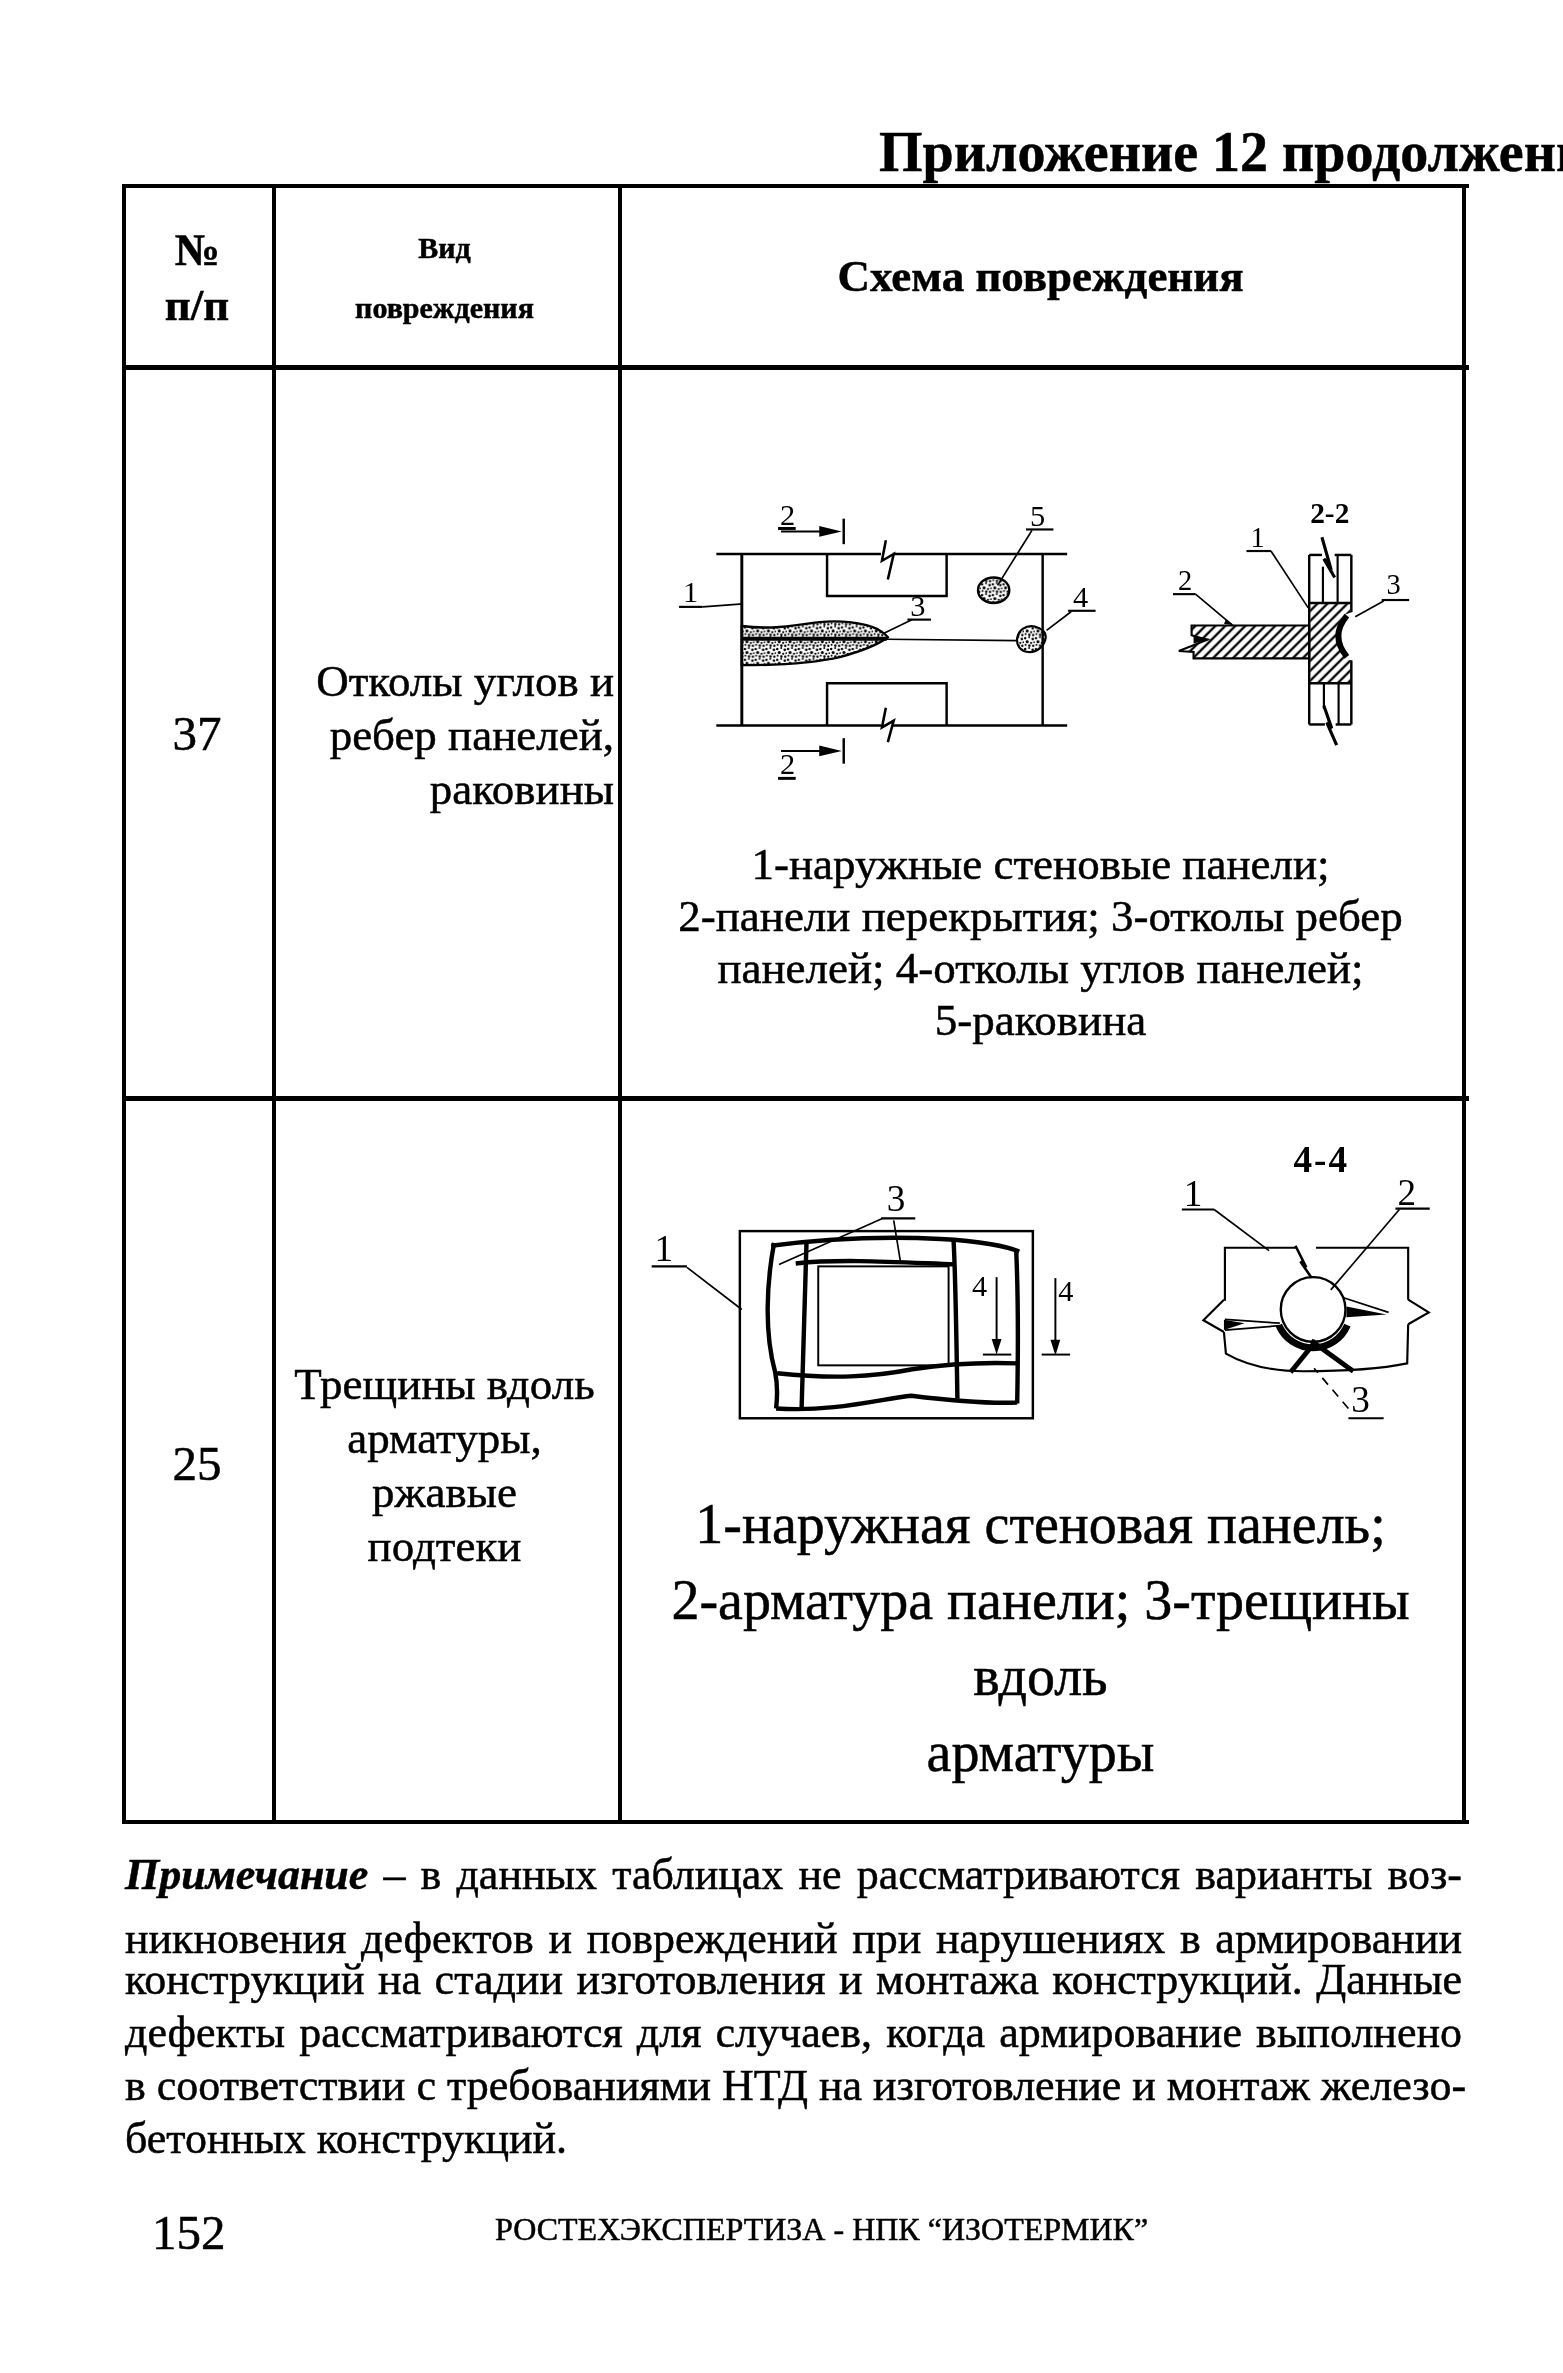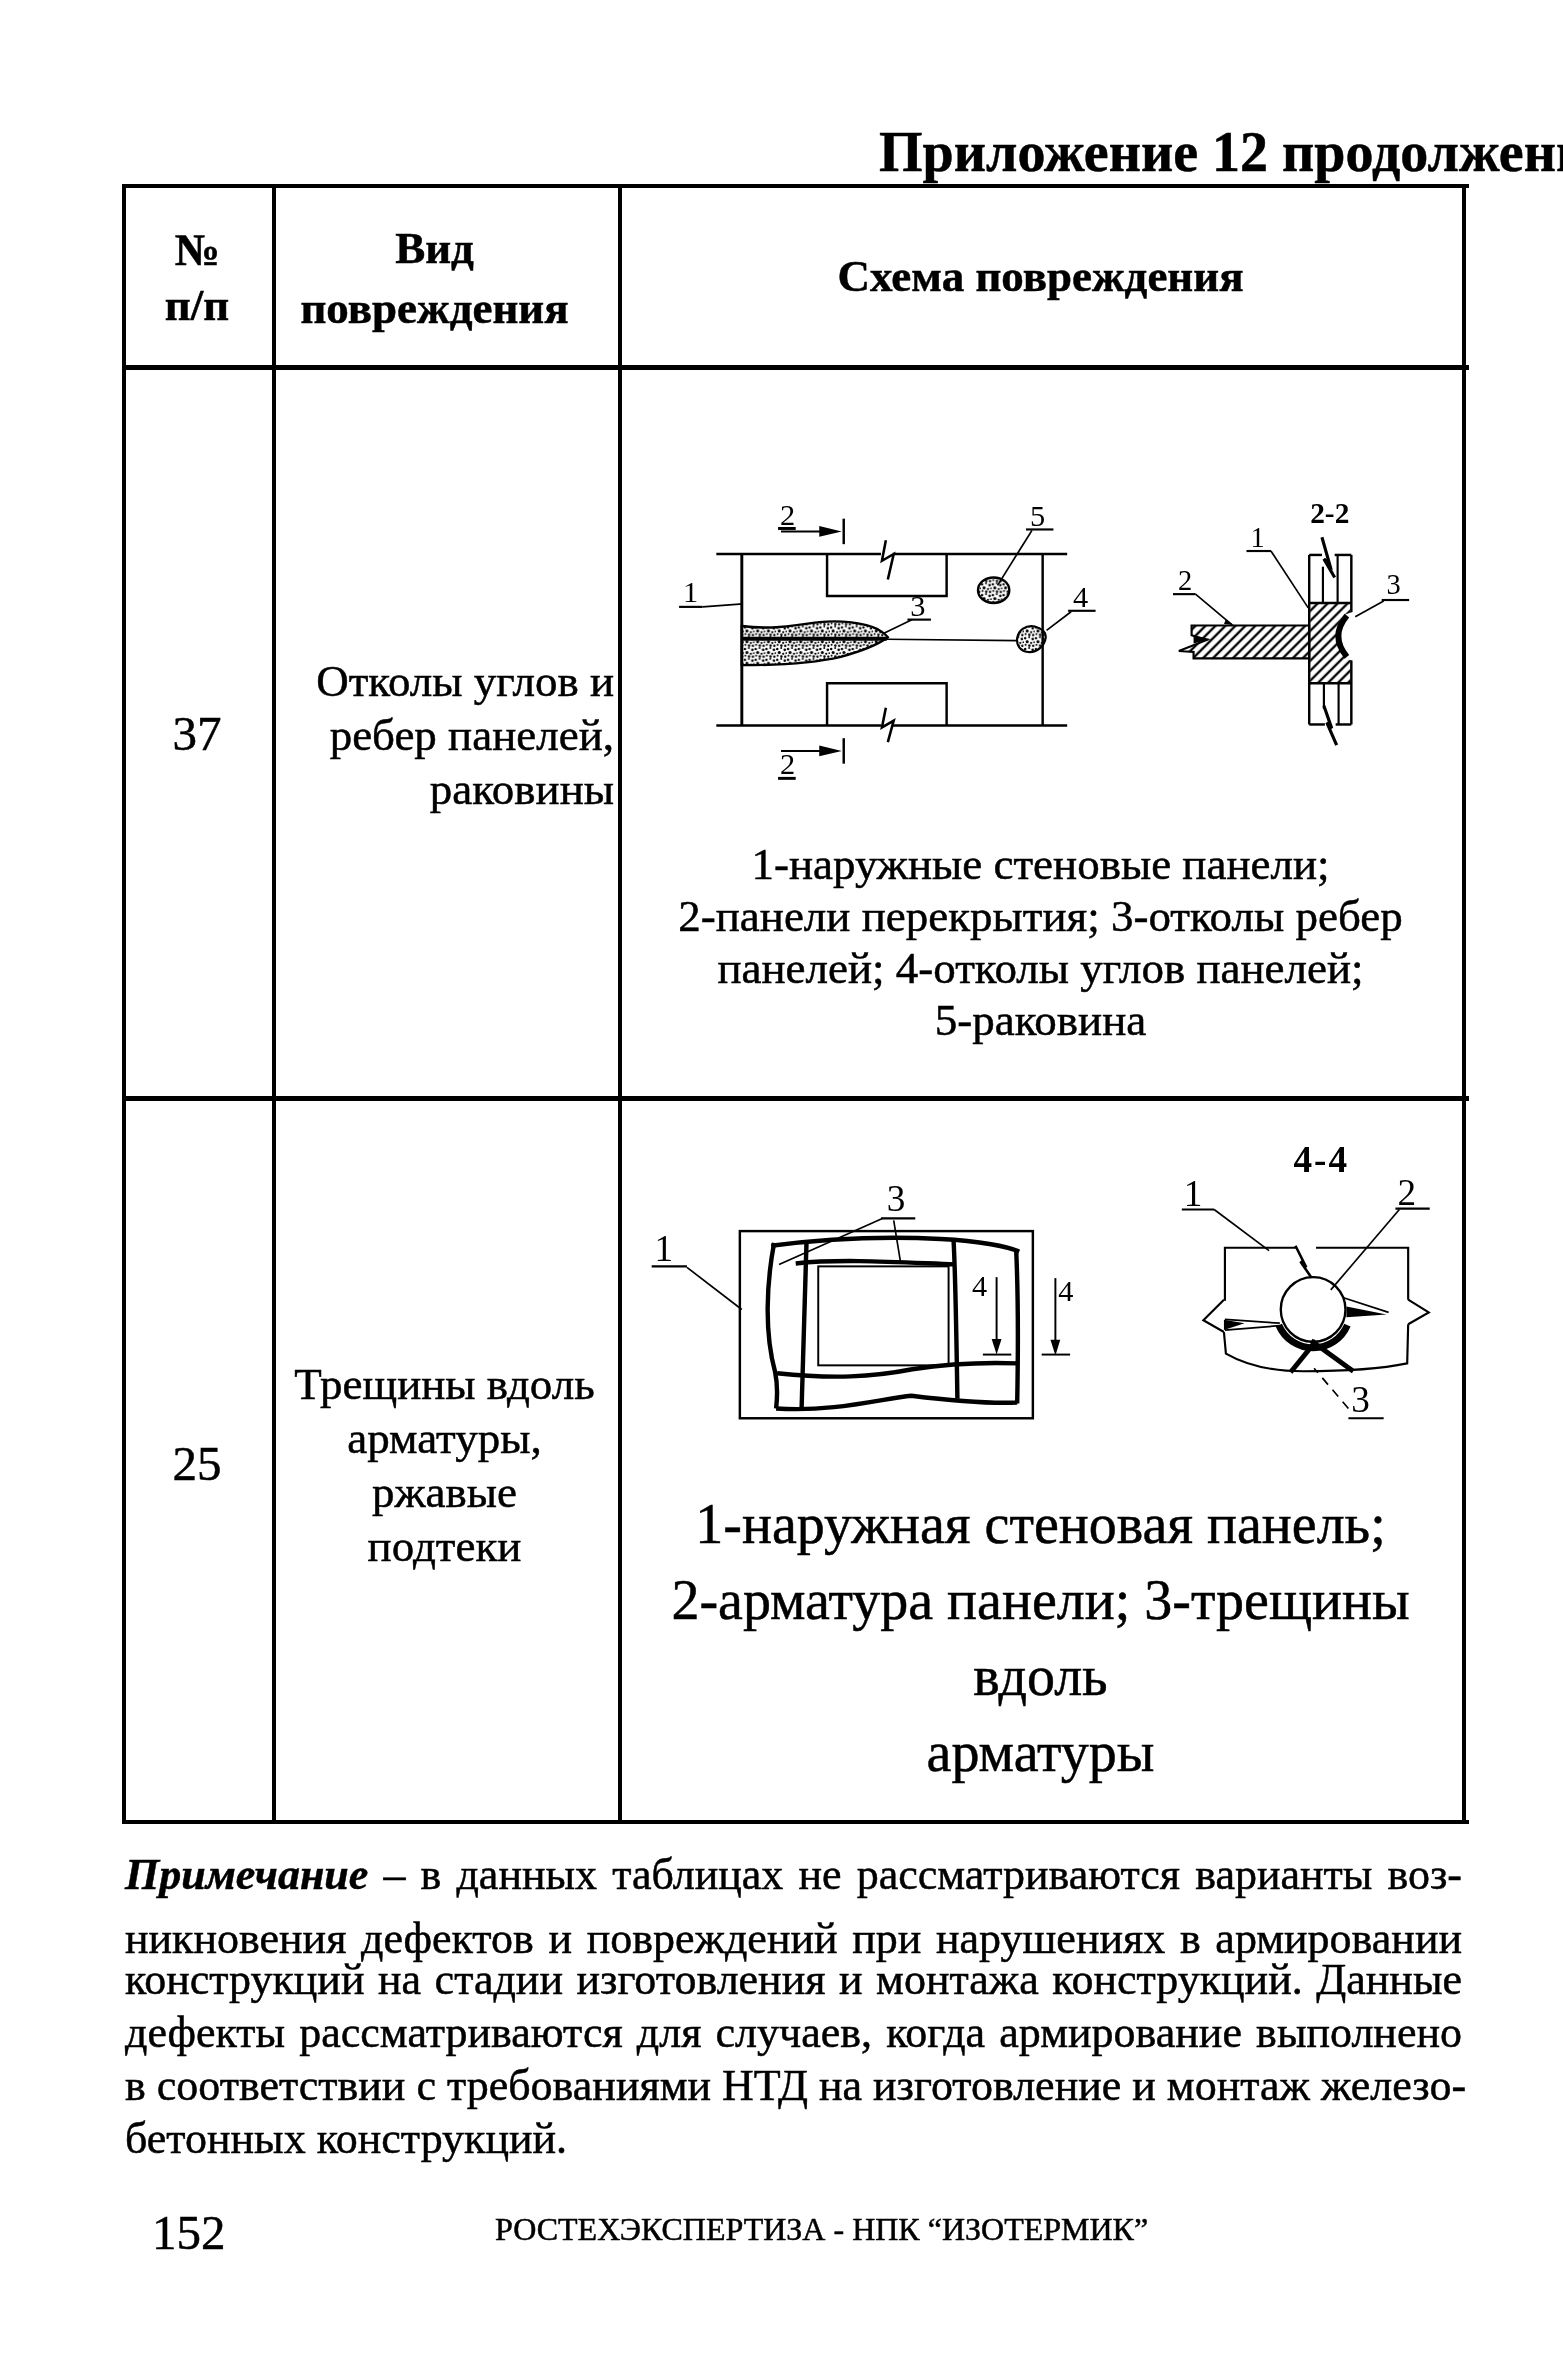--- a/index.html
+++ b/index.html
@@ -28,21 +28,21 @@
 <div class="vline" style="left:272px;top:184px;height:1640px;"></div>
 
 <div class="vline" style="left:618px;top:184px;height:1640px;"></div>
 
 <div class="hline" style="left:122px;top:365px;width:1347px;height:4.9px;"></div>
 
 <div class="hline" style="left:122px;top:1096px;width:1347px;height:4.9px;"></div>
 
 <div class="abs ctr" style="left:125px;top:223px;width:144px;font-size:45px;font-weight:bold;line-height:55px;">№<br>п/п</div>
 
-<div class="abs ctr" style="left:265px;top:218px;width:339px;font-size:45px;font-weight:bold;line-height:60px;">Вид<br>повреждения</div>
+<div class="abs ctr" style="left:275px;top:218px;width:339px;font-size:30px;font-weight:bold;line-height:60px;">Вид<br>повреждения</div>
 
 <div class="abs ctr" style="left:620px;top:250px;width:841px;font-size:45px;font-weight:bold;">Схема повреждения</div>
 
 <div class="abs ctr" style="left:125px;top:705px;width:144px;font-size:49px;">37</div>
 
 <div class="abs ctr" style="left:275px;top:654px;width:339px;font-size:45px;line-height:54px;text-align:right;">Отколы углов и<br>ребер панелей,<br>раковины</div>
 
 <div class="abs ctr" style="left:620px;top:838px;width:841px;font-size:45px;line-height:52px;">1-наружные стеновые панели;<br>2-панели перекрытия; 3-отколы ребер<br>панелей; 4-отколы углов панелей;<br>5-раковина</div>
 
 <div class="abs ctr" style="left:125px;top:1435px;width:144px;font-size:49px;">25</div>

